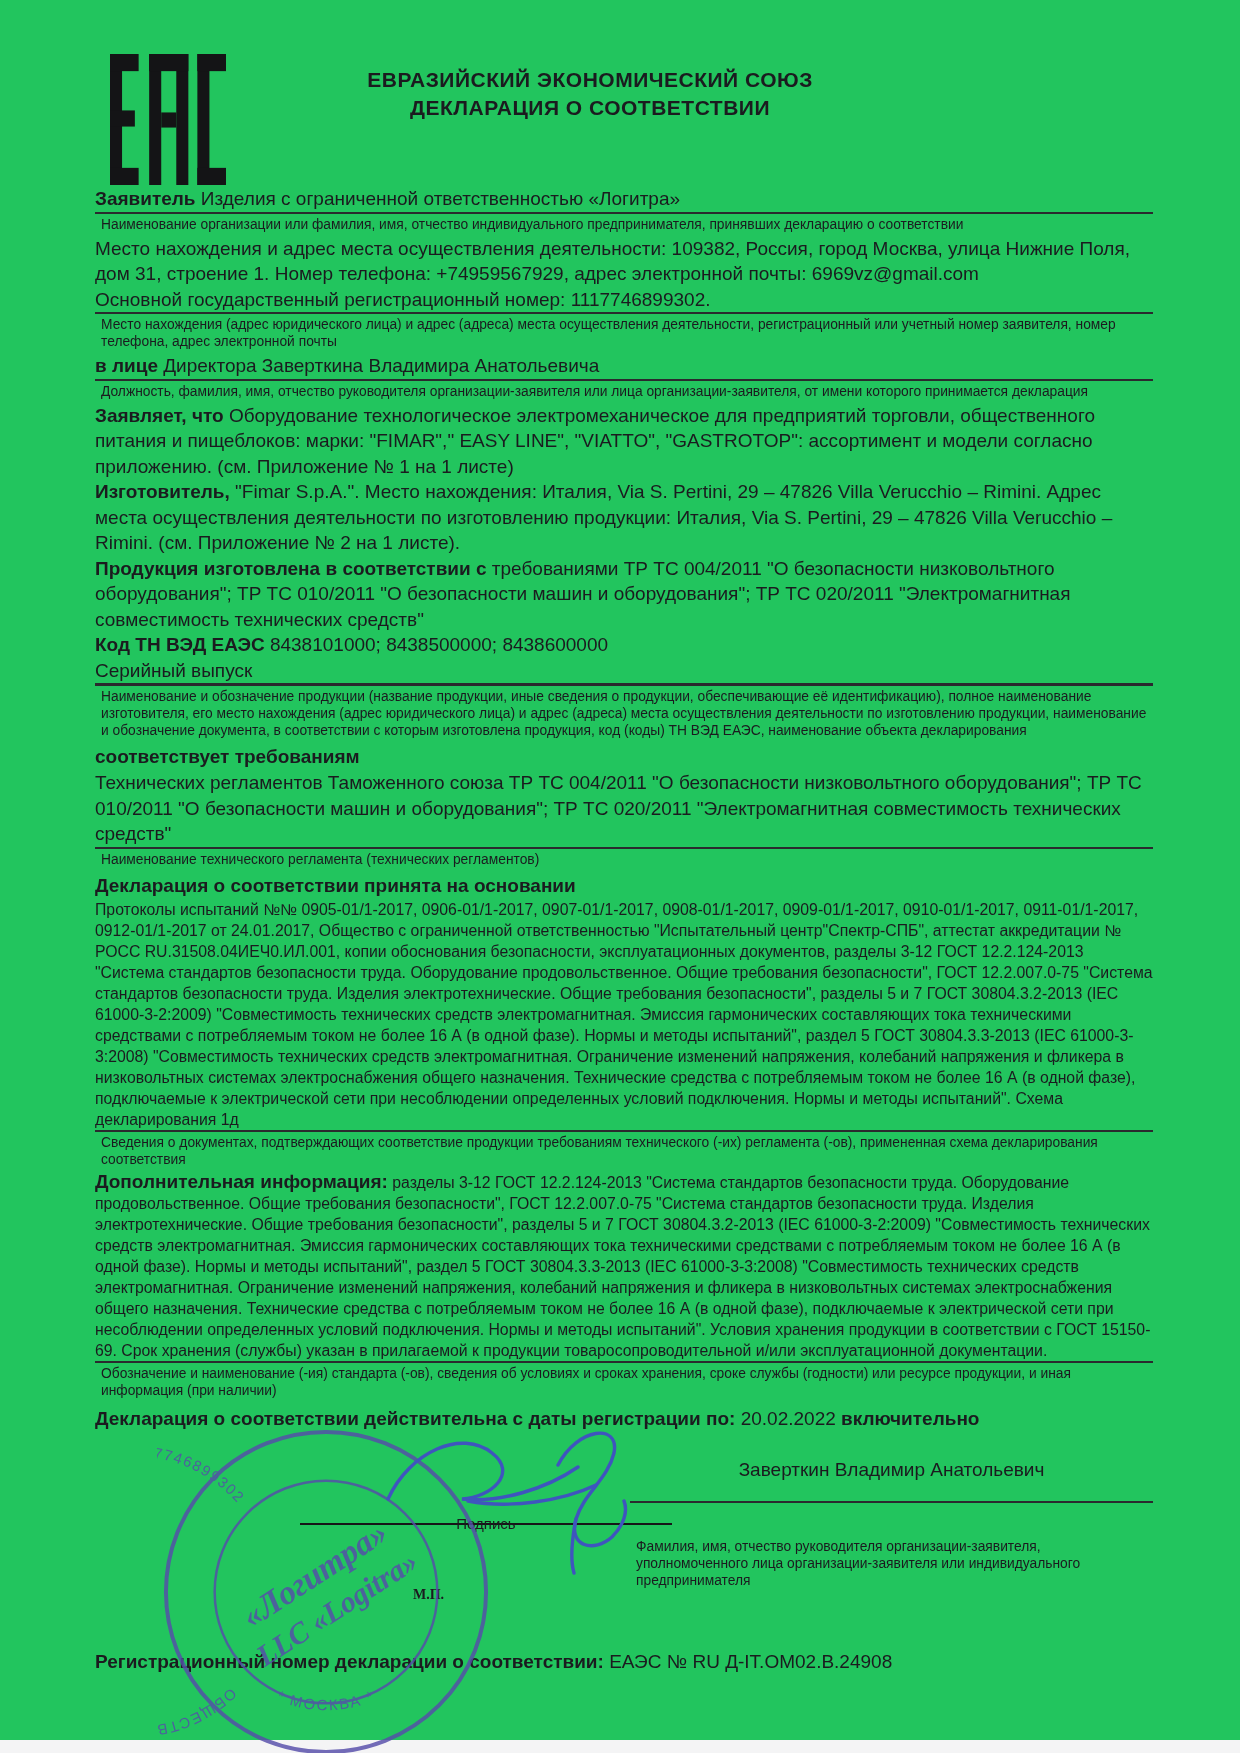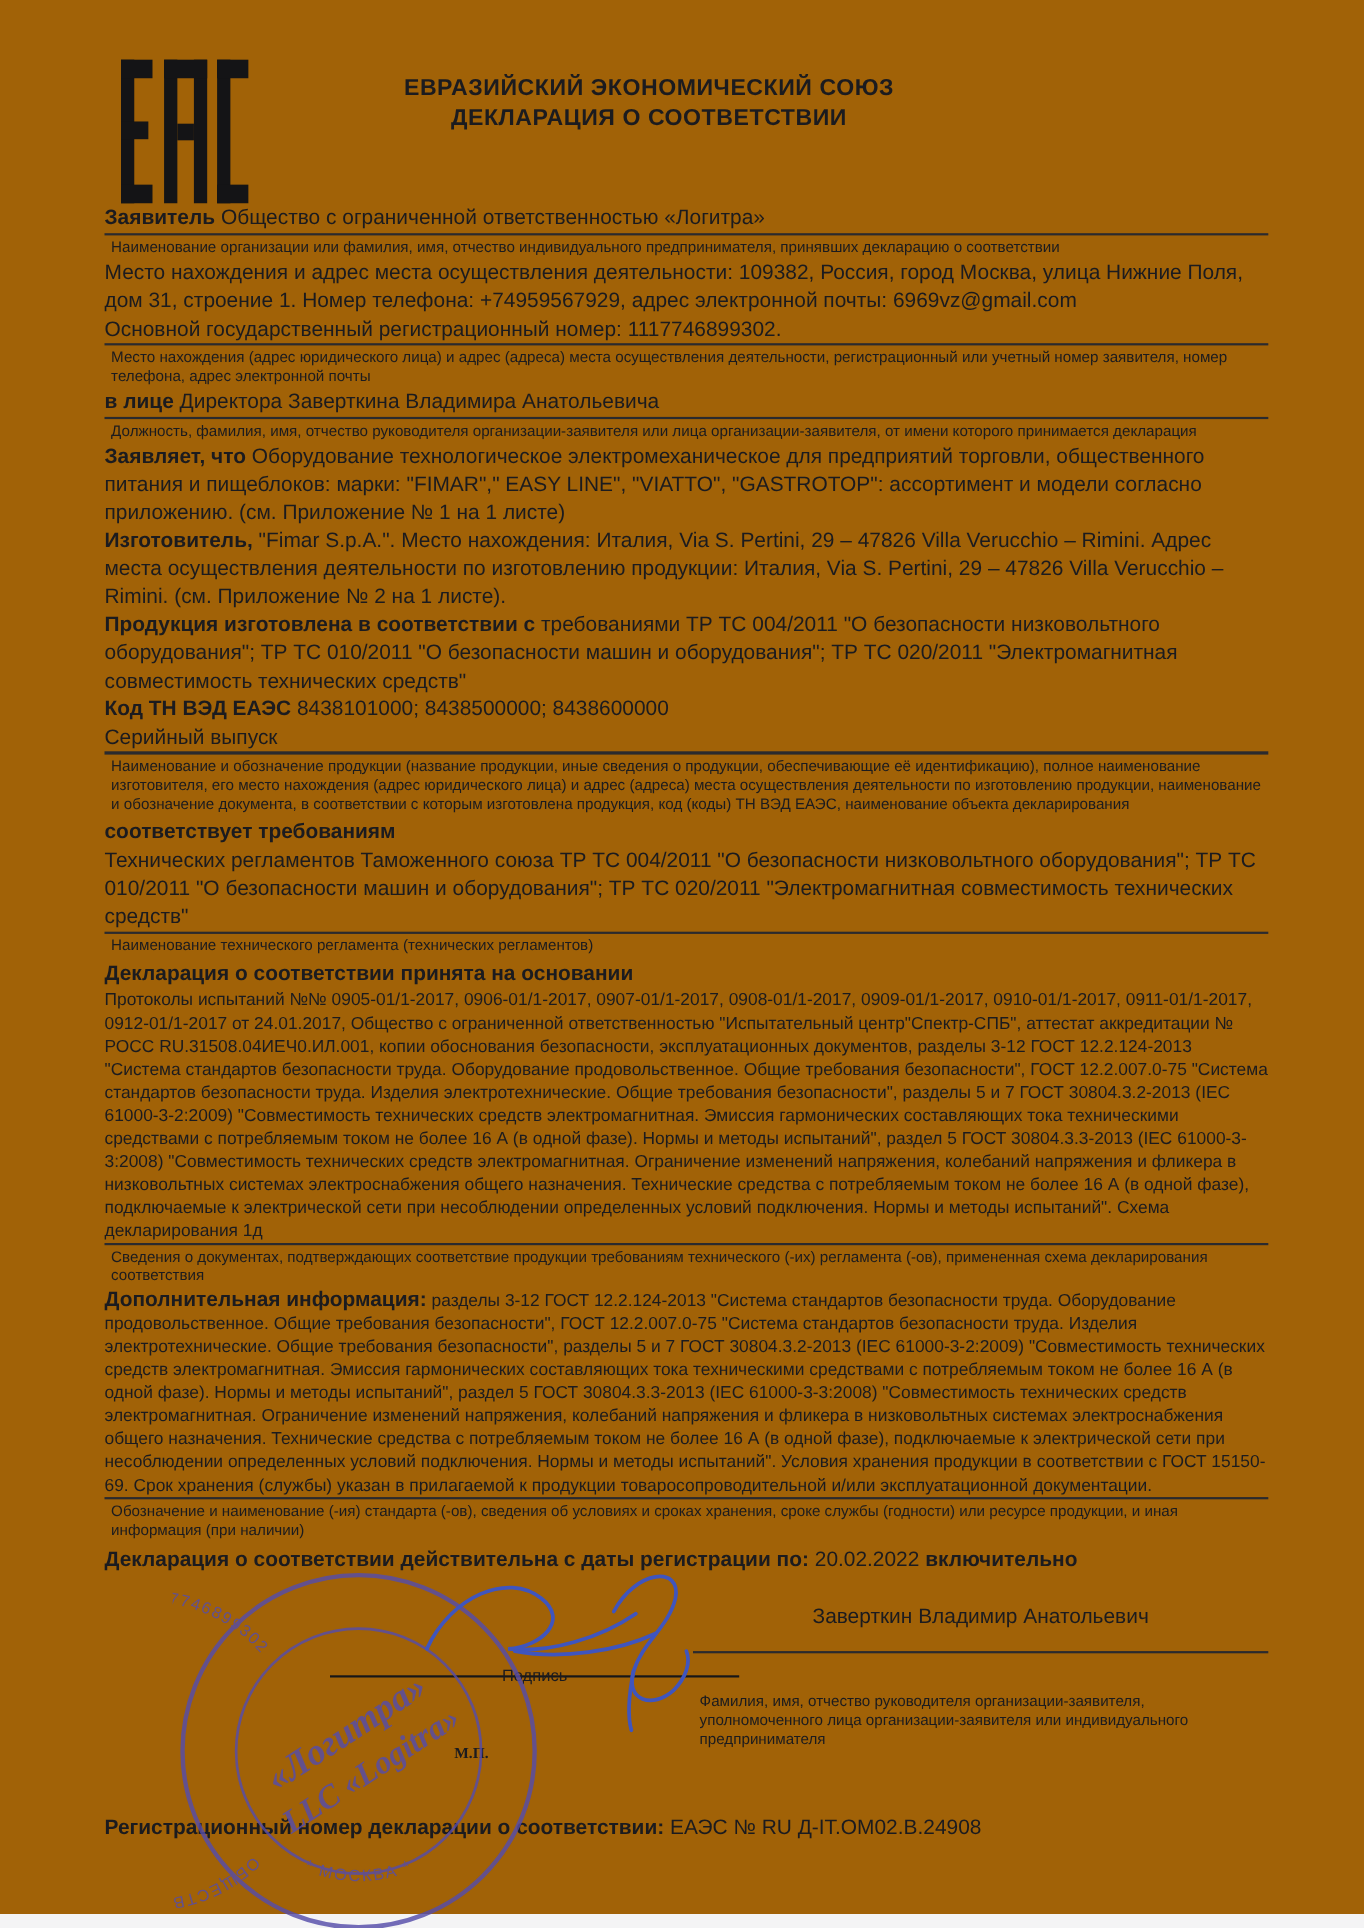--- a/index.html
+++ b/index.html
@@ -1,17 +1,17 @@
 <!DOCTYPE html>
 <html><head>
 <meta charset="utf-8">
 <style>
   html,body{margin:0;padding:0;background:#ffffff;}
   .page{
-    position:relative;width:1240px;height:1753px;background:#a16207;
+    position:relative;width:1240px;height:1753px;background:#22c55e;
     font-family:"Liberation Sans", sans-serif;color:#1b1b1f;overflow:hidden;
   }
   .eac-logo{position:absolute;left:110px;top:54px;width:116px;height:131px;}
   .doc-title{position:absolute;left:0;top:66px;width:1180px;text-align:center;
     font-weight:bold;font-size:21px;line-height:28px;letter-spacing:.5px;}
   .content{position:absolute;left:95px;top:186px;width:1058px;}
   .p{font-size:19px;line-height:25.5px;}
   .uline{border-bottom:2px solid #2a2a2e;}
   .uline3{border-bottom:3px solid #2a2a2e;}
   .b{font-weight:bold;text-align:center;}
@@ -53,21 +53,21 @@
     </g>
   </svg>
 
   <div class="doc-title">
     <div>ЕВРАЗИЙСКИЙ ЭКОНОМИЧЕСКИЙ СОЮЗ</div>
     <div>ДЕКЛАРАЦИЯ О СООТВЕТСТВИИ</div>
   </div>
 
   <div class="content">
 
-    <div class="p uline"><span class="b">Заявитель</span> <span>Общество с ограниченной ответственностью «Логитра»</span></div>
+    <div class="p uline"><span class="b">Заявитель</span> <span>Изделия с ограниченной ответственностью «Логитра»</span></div>
     <div class="cap">Наименование организации или фамилия, имя, отчество индивидуального предпринимателя, принявших декларацию о соответствии</div>
 
     <div class="p">Место нахождения и адрес места осуществления деятельности: 109382, Россия, город Москва, улица Нижние Поля, дом 31, строение 1. Номер телефона: +74959567929, адрес электронной почты: 6969vz@gmail.com</div>
     <div class="p uline">Основной государственный регистрационный номер: 1117746899302.</div>
     <div class="cap">Место нахождения (адрес юридического лица) и адрес (адреса) места осуществления деятельности, регистрационный или учетный номер заявителя, номер телефона, адрес электронной почты</div>
 
     <div class="p uline"><span class="b">в лице</span> <span>Директора Заверткина Владимира Анатольевича</span></div>
     <div class="cap">Должность, фамилия, имя, отчество руководителя организации-заявителя или лица организации-заявителя, от имени которого принимается декларация</div>
 
     <div class="p"><span class="b">Заявляет, что</span> <span>Оборудование технологическое электромеханическое для предприятий торговли, общественного питания и пищеблоков: марки: "FIMAR"," EASY LINE", "VIATTO", "GASTROTOP": ассортимент и модели согласно приложению. (см. Приложение № 1 на 1 листе)</span></div>

